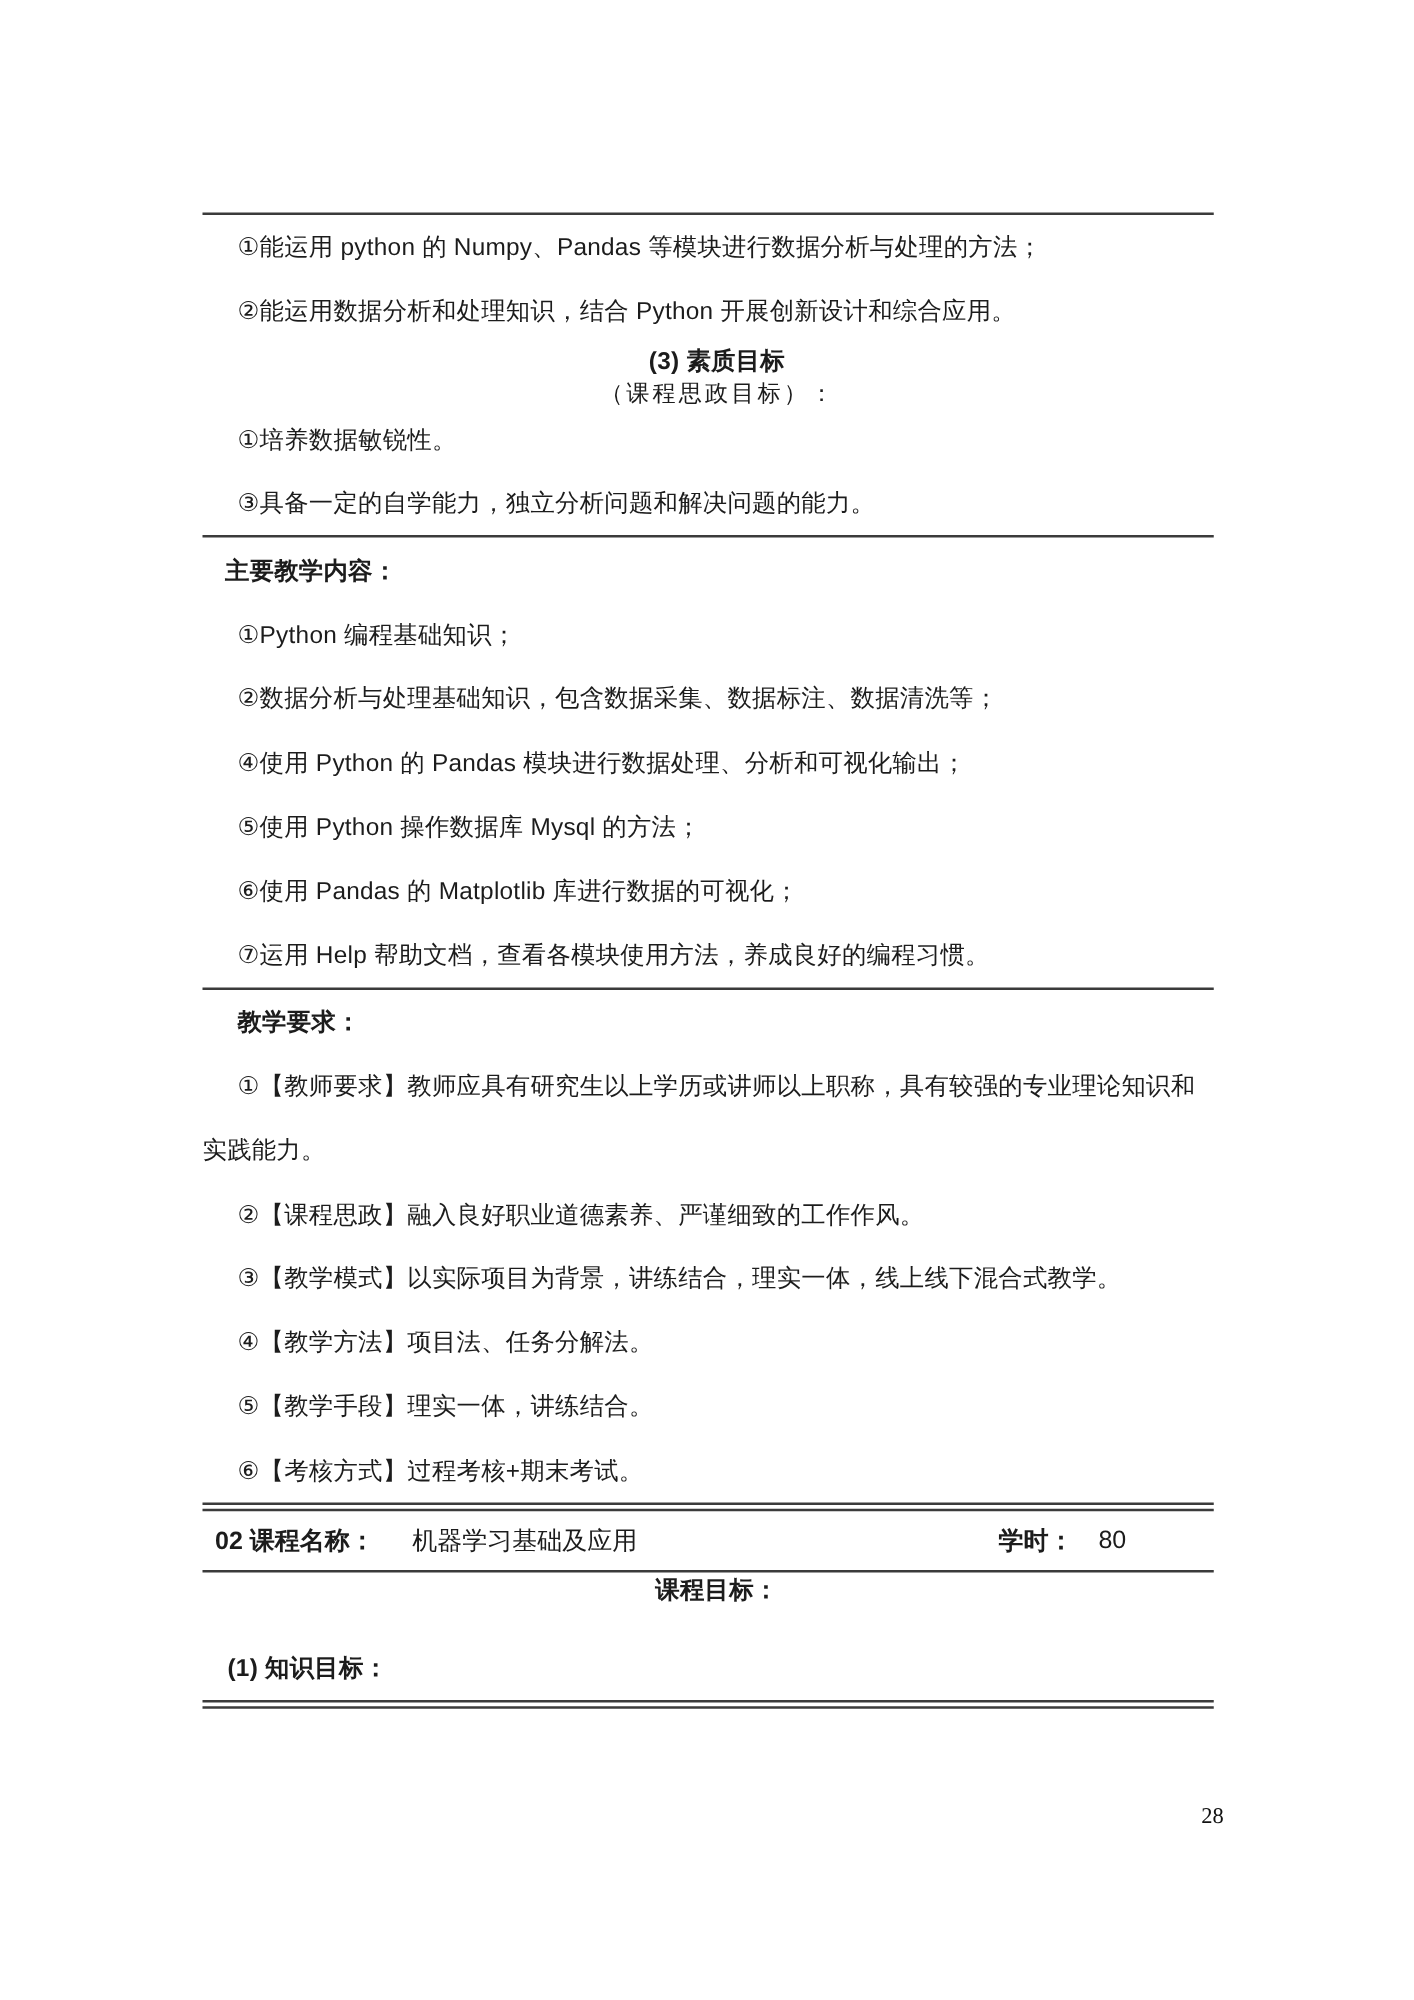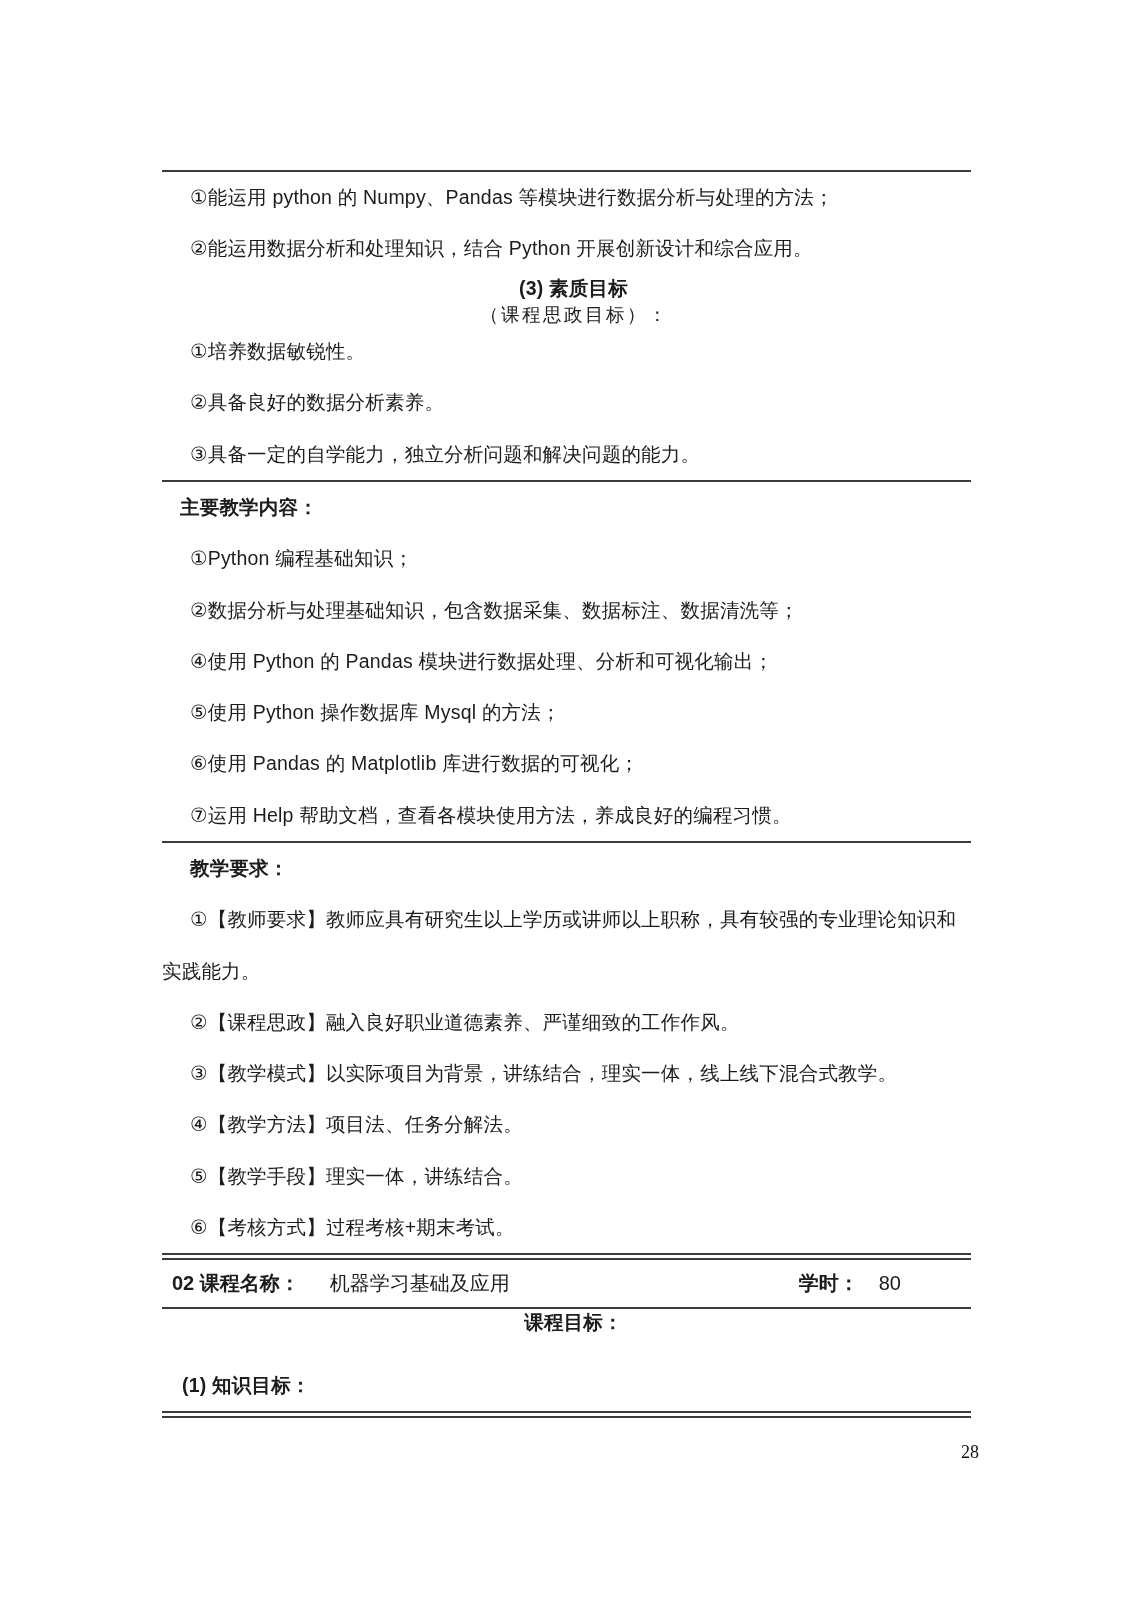--- a/index.html
+++ b/index.html
@@ -71,23 +71,20 @@
     </div>
     <div class="line ind28">
       <span>②能运用数据分析和处理知识，结合 Python 开展创新设计和综合应用。</span>
     </div>
     <div class="line ind14">
       <span class="b">(3) 素质目标</span>
       <span class="note">（课程思政目标）：</span>
     </div>
     <div class="line ind28">
       <span>①培养数据敏锐性。</span>
-    </div>
-    <div class="line ind28">
-      <span>②具备良好的数据分析素养。</span>
     </div>
     <div class="line ind28">
       <span>③具备一定的自学能力，独立分析问题和解决问题的能力。</span>
     </div>
 
     <div class="rule"></div>
 
     <div class="line ind18">
       <span class="b">主要教学内容：</span>
     </div>

